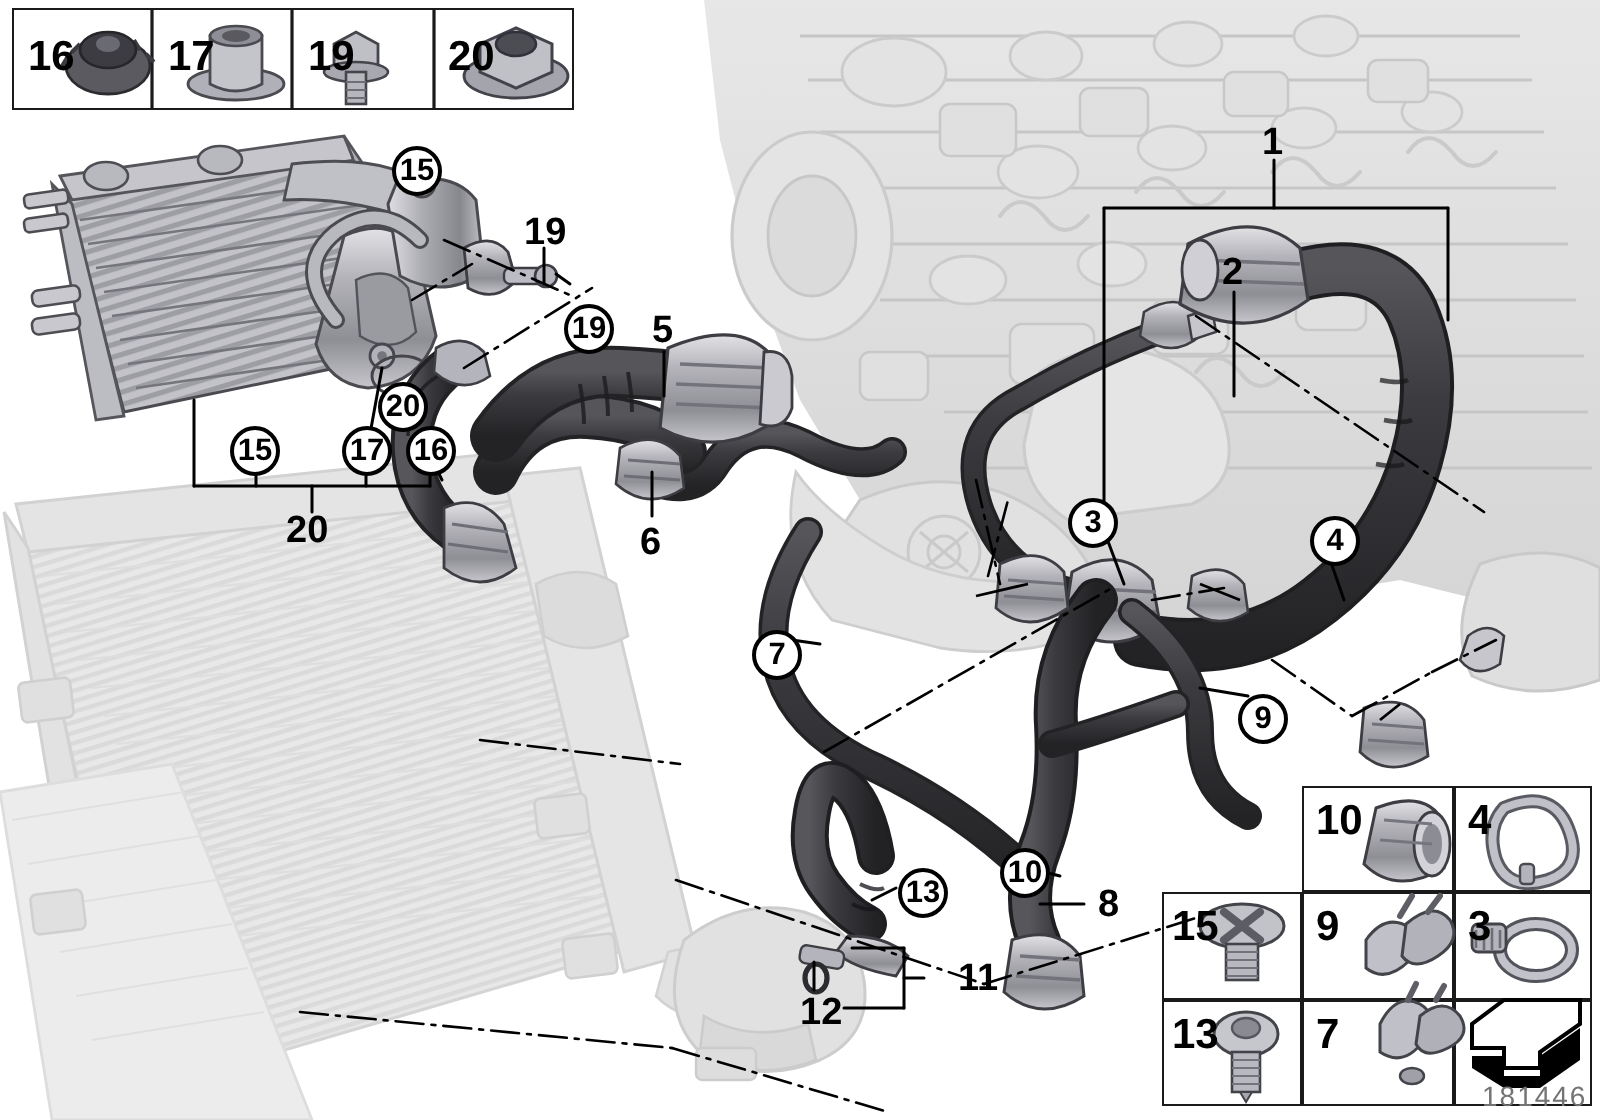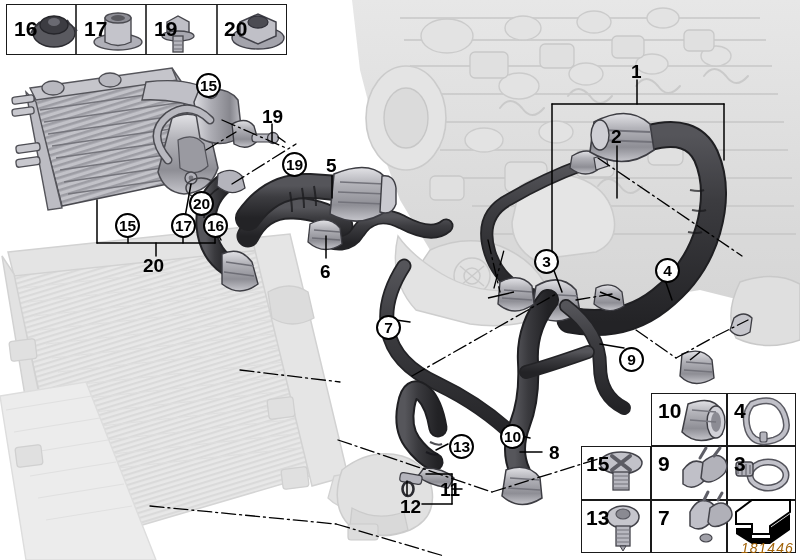--- a/index.html
+++ b/index.html
@@ -10,21 +10,21 @@
   .lbl{position:absolute;font-weight:bold;color:#000;line-height:1;
        font-family:"Liberation Sans",sans-serif;white-space:nowrap;}
   .lbl.plain{font-size:19px;}
   .lbl.box{font-size:21px;}
   .circ{position:absolute;width:25px;height:25px;border:2.2px solid #000;border-radius:50%;
         background:#fff;display:flex;align-items:center;justify-content:center;
         font-size:15.5px;font-weight:bold;color:#000;box-sizing:border-box;
         font-family:"Liberation Sans",sans-serif;}
   .legend{position:absolute;border:1.6px solid #1a1a1a;box-sizing:border-box;background:transparent;}
   .cell{position:absolute;box-sizing:border-box;border:1.6px solid #1a1a1a;background:transparent;}
-  .docnum{position:absolute;font-size:14px;color:#a16207;letter-spacing:1px;font-weight:normal;font-style:italic;}
+  .docnum{position:absolute;font-size:14px;color:#737373;letter-spacing:1px;font-weight:normal;}
 </style>
 </head>
 <body>
 
 <div id="stage">
 
   <svg class="layer" viewBox="0 0 800 560">
     <defs>
       <linearGradient id="gGhost" x1="0" y1="0" x2="0" y2="1">
         <stop offset="0" stop-color="#e6e6e6"></stop>
@@ -572,21 +572,21 @@
       <path d="M736 524 L736 512 L752 500 L790 500 L790 512 L770 526 L770 534 L752 534 L752 524 Z" fill="#ffffff" stroke="#000" stroke-width="2"></path>
       <path d="M736 528 L752 528 L752 538 L770 538 L770 528 L790 514 L790 530 L770 544 L752 544 L736 534 Z" fill="#000"></path>
     </g>
   </svg>
 
   <div class="lbl plain" style="left:631px;top:62px;">1</div>
   <div class="lbl plain" style="left:611px;top:127px;">2</div>
   <div class="lbl plain" style="left:326px;top:156px;">5</div>
   <div class="lbl plain" style="left:320px;top:262px;">6</div>
   <div class="lbl plain" style="left:549px;top:443px;">8</div>
-  <div class="lbl plain" style="left:440px;top:480px;">11</div>
+  <div class="lbl plain" style="left:479px;top:480px;">11</div>
   <div class="lbl plain" style="left:400px;top:497px;">12</div>
   <div class="lbl plain" style="left:143px;top:256px;">20</div>
   <div class="lbl plain" style="left:262px;top:107px;">19</div>
 
   <div class="circ" style="left:534px;top:249px;">3</div>
   <div class="circ" style="left:655px;top:258px;">4</div>
   <div class="circ" style="left:376px;top:315px;">7</div>
   <div class="circ" style="left:619px;top:347px;">9</div>
   <div class="circ" style="left:500px;top:424px;">10</div>
   <div class="circ" style="left:449px;top:434px;">13</div>

